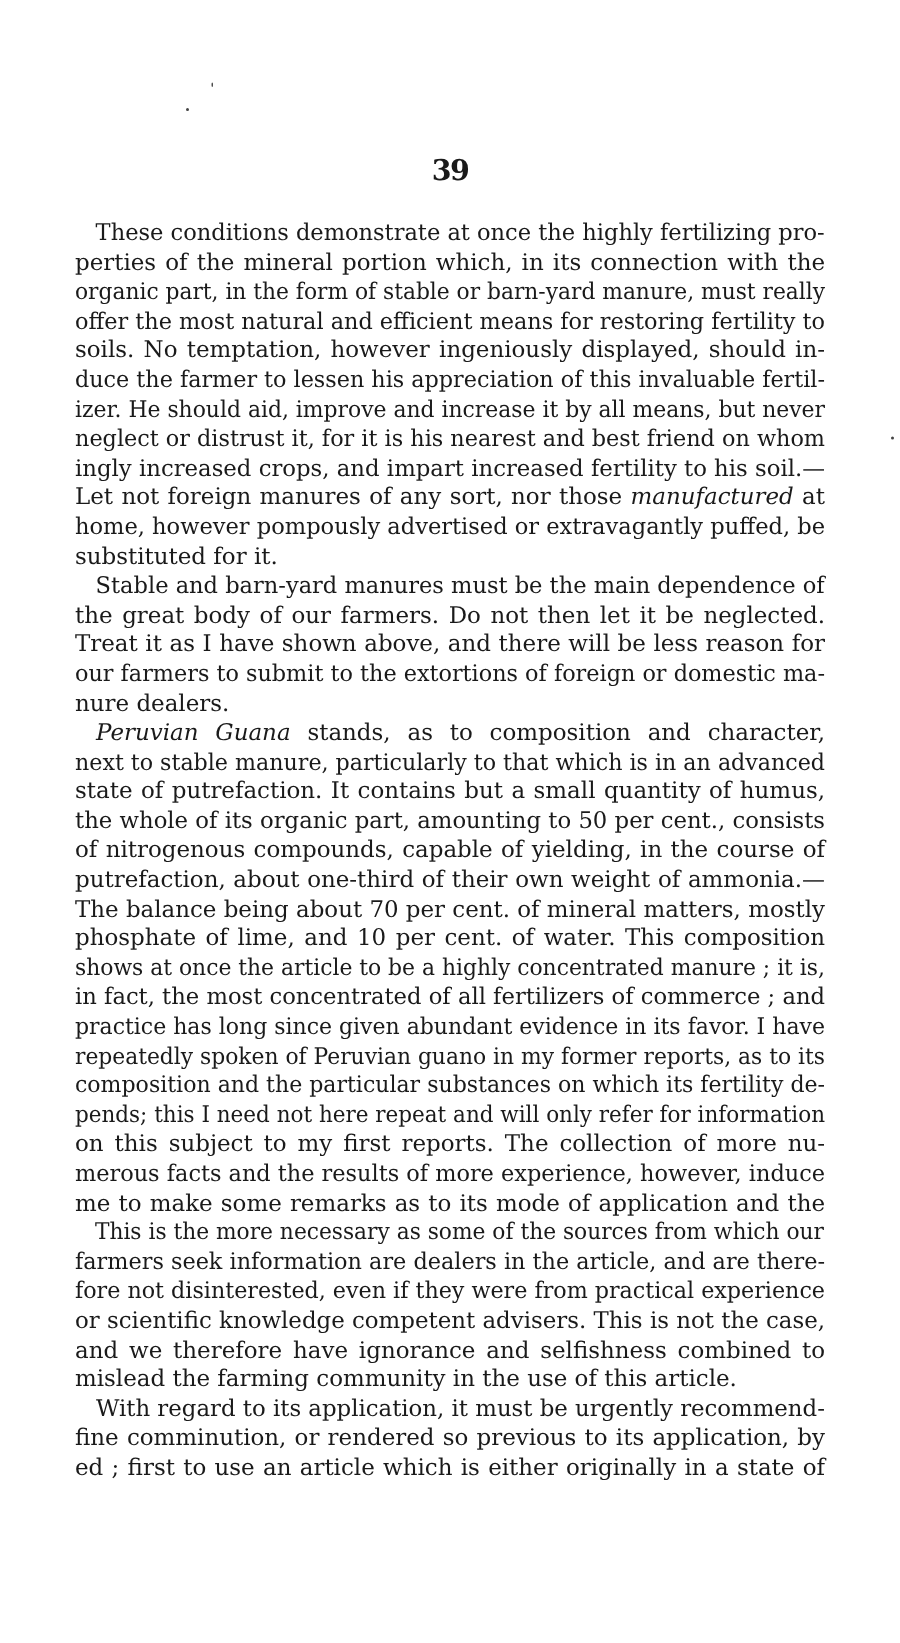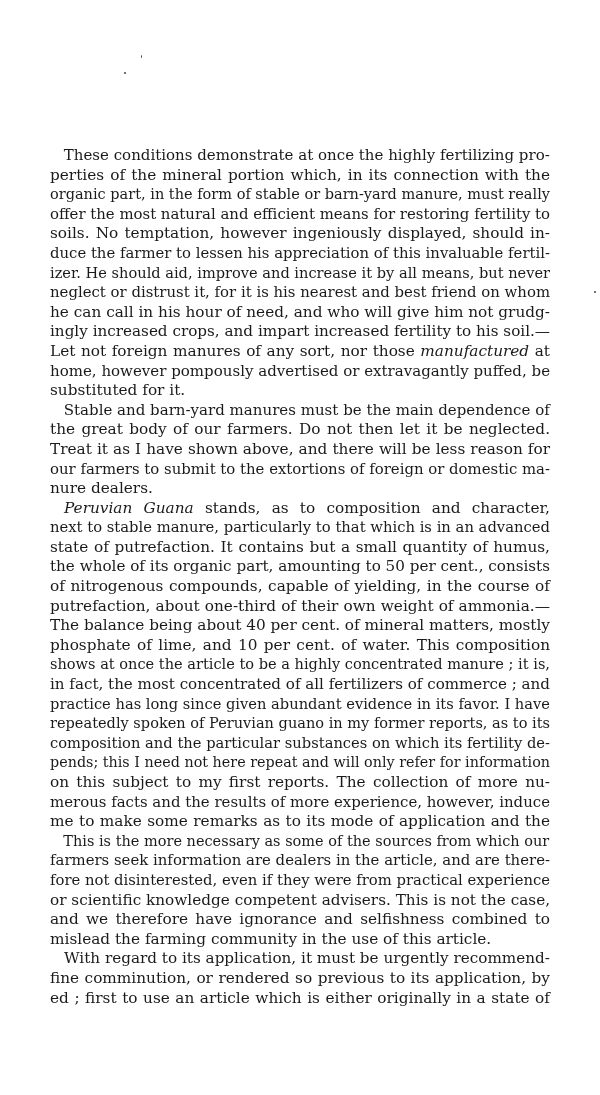--- a/index.html
+++ b/index.html
@@ -58,33 +58,33 @@
     position: absolute;
     background: #444;
     border-radius: 50%;
   }
 </style>
 </head>
 <body>
 
 <div class="page">
 
+  <div class="page-number">39</div>
 
   <div class="text-block">
 
     <div class="paragraph">
       <span class="line indent" style="transform: scaleX(0.9817);">These conditions demonstrate at once the highly fertilizing pro-</span>
       <span class="line">perties of the  mineral portion which, in its connection with the</span>
       <span class="line" style="transform: scaleX(0.9485);">organic part, in the form of stable or barn-yard manure, must really</span>
       <span class="line" style="transform: scaleX(0.9743);">offer the most natural and efficient means  for restoring fertility to</span>
       <span class="line">soils.   No temptation, however ingeniously displayed, should in-</span>
       <span class="line" style="transform: scaleX(0.9708);">duce the farmer to lessen his appreciation of this invaluable fertil-</span>
       <span class="line" style="transform: scaleX(0.9532);">izer.  He should aid, improve and increase it by all means, but never</span>
       <span class="line" style="transform: scaleX(0.9734);">neglect or distrust it, for it is his nearest and best friend on whom</span>
-      <span class="line" style="transform: scaleX(0.9994);">he can call in his hour of need, and who will give him not grudg-</span>
       <span class="line" style="transform: scaleX(0.993);">ingly increased crops, and impart increased fertility to his soil.—</span>
       <span class="line"><span>Let not foreign manures of any sort, nor those </span><span class="it">manufactured</span><span> at</span></span>
       <span class="line" style="transform: scaleX(0.982);">home, however pompously advertised or extravagantly puffed, be</span>
       <span class="line last">substituted for it.</span>
     </div>
 
     <div class="paragraph">
       <span class="line indent" style="transform: scaleX(0.9818);">Stable and barn-yard manures must be the main dependence of</span>
       <span class="line">the great body of our farmers.   Do not then let it be neglected.</span>
       <span class="line">Treat it as I have shown above, and there will be less reason for</span>
@@ -92,21 +92,21 @@
       <span class="line last">nure dealers.</span>
     </div>
 
     <div class="paragraph">
       <span class="line indent"><span class="it">Peruvian  Guana</span><span> stands, as to  composition  and character,</span></span>
       <span class="line" style="transform: scaleX(0.9657);">next to stable manure, particularly to that which is in an advanced</span>
       <span class="line">state of putrefaction.   It contains but a small quantity of humus,</span>
       <span class="line" style="transform: scaleX(0.9918);">the whole of its organic part, amounting to 50 per cent., consists</span>
       <span class="line">of nitrogenous compounds, capable of yielding, in the course of</span>
       <span class="line">putrefaction, about one-third of their own weight of ammonia.—</span>
-      <span class="line" style="transform: scaleX(0.999);">The balance being about 40 per cent. of  mineral matters, mostly</span>
+      <span class="line" style="transform: scaleX(0.999);">The balance being about 70 per cent. of  mineral matters, mostly</span>
       <span class="line">phosphate of lime, and 10 per cent. of water.   This composition</span>
       <span class="line" style="transform: scaleX(0.9515);">shows at once the article to be a highly concentrated manure ; it is,</span>
       <span class="line" style="transform: scaleX(0.9872);">in fact, the most concentrated of all fertilizers of commerce ; and</span>
       <span class="line" style="transform: scaleX(0.9581);">practice has long since given abundant evidence in its favor.  I have</span>
       <span class="line" style="transform: scaleX(0.9504);">repeatedly spoken of Peruvian guano in my former reports, as to its</span>
       <span class="line" style="transform: scaleX(0.9606);">composition and the particular substances on which its fertility de-</span>
       <span class="line" style="transform: scaleX(0.9369);">pends; this I need not here repeat and will only refer for information</span>
       <span class="line">on this subject to my first reports.   The collection of more nu-</span>
       <span class="line" style="transform: scaleX(0.9763);">merous facts and the results of more experience, however, induce</span>
       <span class="line">me to make some remarks  as to its mode of application  and the</span>

